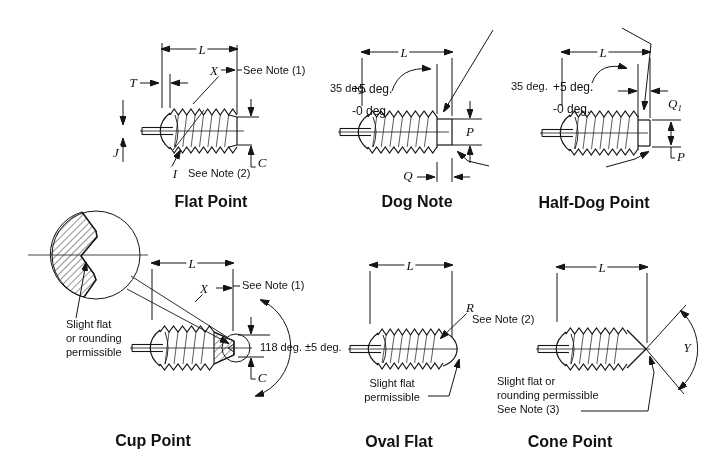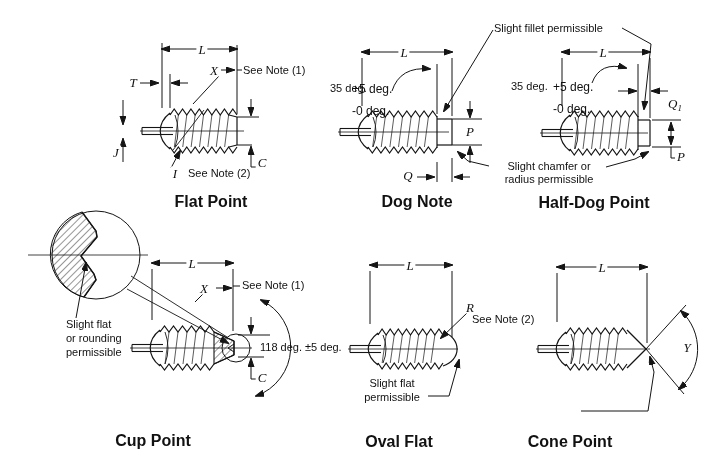--- a/index.html
+++ b/index.html
@@ -283,38 +283,38 @@
 <div class="dim" style="left:603px;top:52px">L</div>
 <div class="lbl" style="left:511px;top:80px">35 deg.</div>
 <div class="lbl tol" style="left:553px;top:71px">
   <span>+5 deg.</span>
   <span>-0 deg.</span>
 </div>
 <div class="dim" style="left:675px;top:106px"><span>Q</span><sub>1</sub></div>
 <div class="dim" style="left:681px;top:156px">P</div>
 <div class="cap" style="left:594px;top:194px">Half-Dog Point</div>
 
-<div class="lbl" style="left:494px;top:22px">Slight fillet permissible</div>
-<div class="lbl ctr" style="left:490px;top:160px;width:118px">Slight chamfer or
-radius permissible</div>
 
 <div class="dim" style="left:192px;top:263px">L</div>
 <div class="dim" style="left:204px;top:288px">X</div>
 <div class="dim" style="left:262px;top:377px">C</div>
 <div class="lbl" style="left:242px;top:279px">See Note (1)</div>
 <div class="lbl" style="left:260px;top:341px">118 deg. ±5 deg.</div>
 <div class="lbl" style="left:66px;top:317px;line-height:14px">Slight flat
 or rounding
 permissible</div>
 <div class="cap" style="left:153px;top:432px">Cup Point</div>
 
 <div class="dim" style="left:410px;top:265px">L</div>
 <div class="dim" style="left:470px;top:307px">R</div>
 <div class="lbl" style="left:472px;top:313px">See Note (2)</div>
 <div class="lbl ctr" style="left:352px;top:376px;width:80px;line-height:14px">Slight flat
 permissible</div>
 <div class="cap" style="left:399px;top:433px">Oval Flat</div>
 
 <div class="dim" style="left:602px;top:267px">L</div>
 <div class="dim" style="left:687px;top:347px">Y</div>
+<div class="lbl" style="left:497px;top:374px;line-height:14px">Slight flat or
+rounding permissible
+See Note (3)</div>
 <div class="cap" style="left:570px;top:433px">Cone Point</div>
 
 </div>
 
 </body></html>

